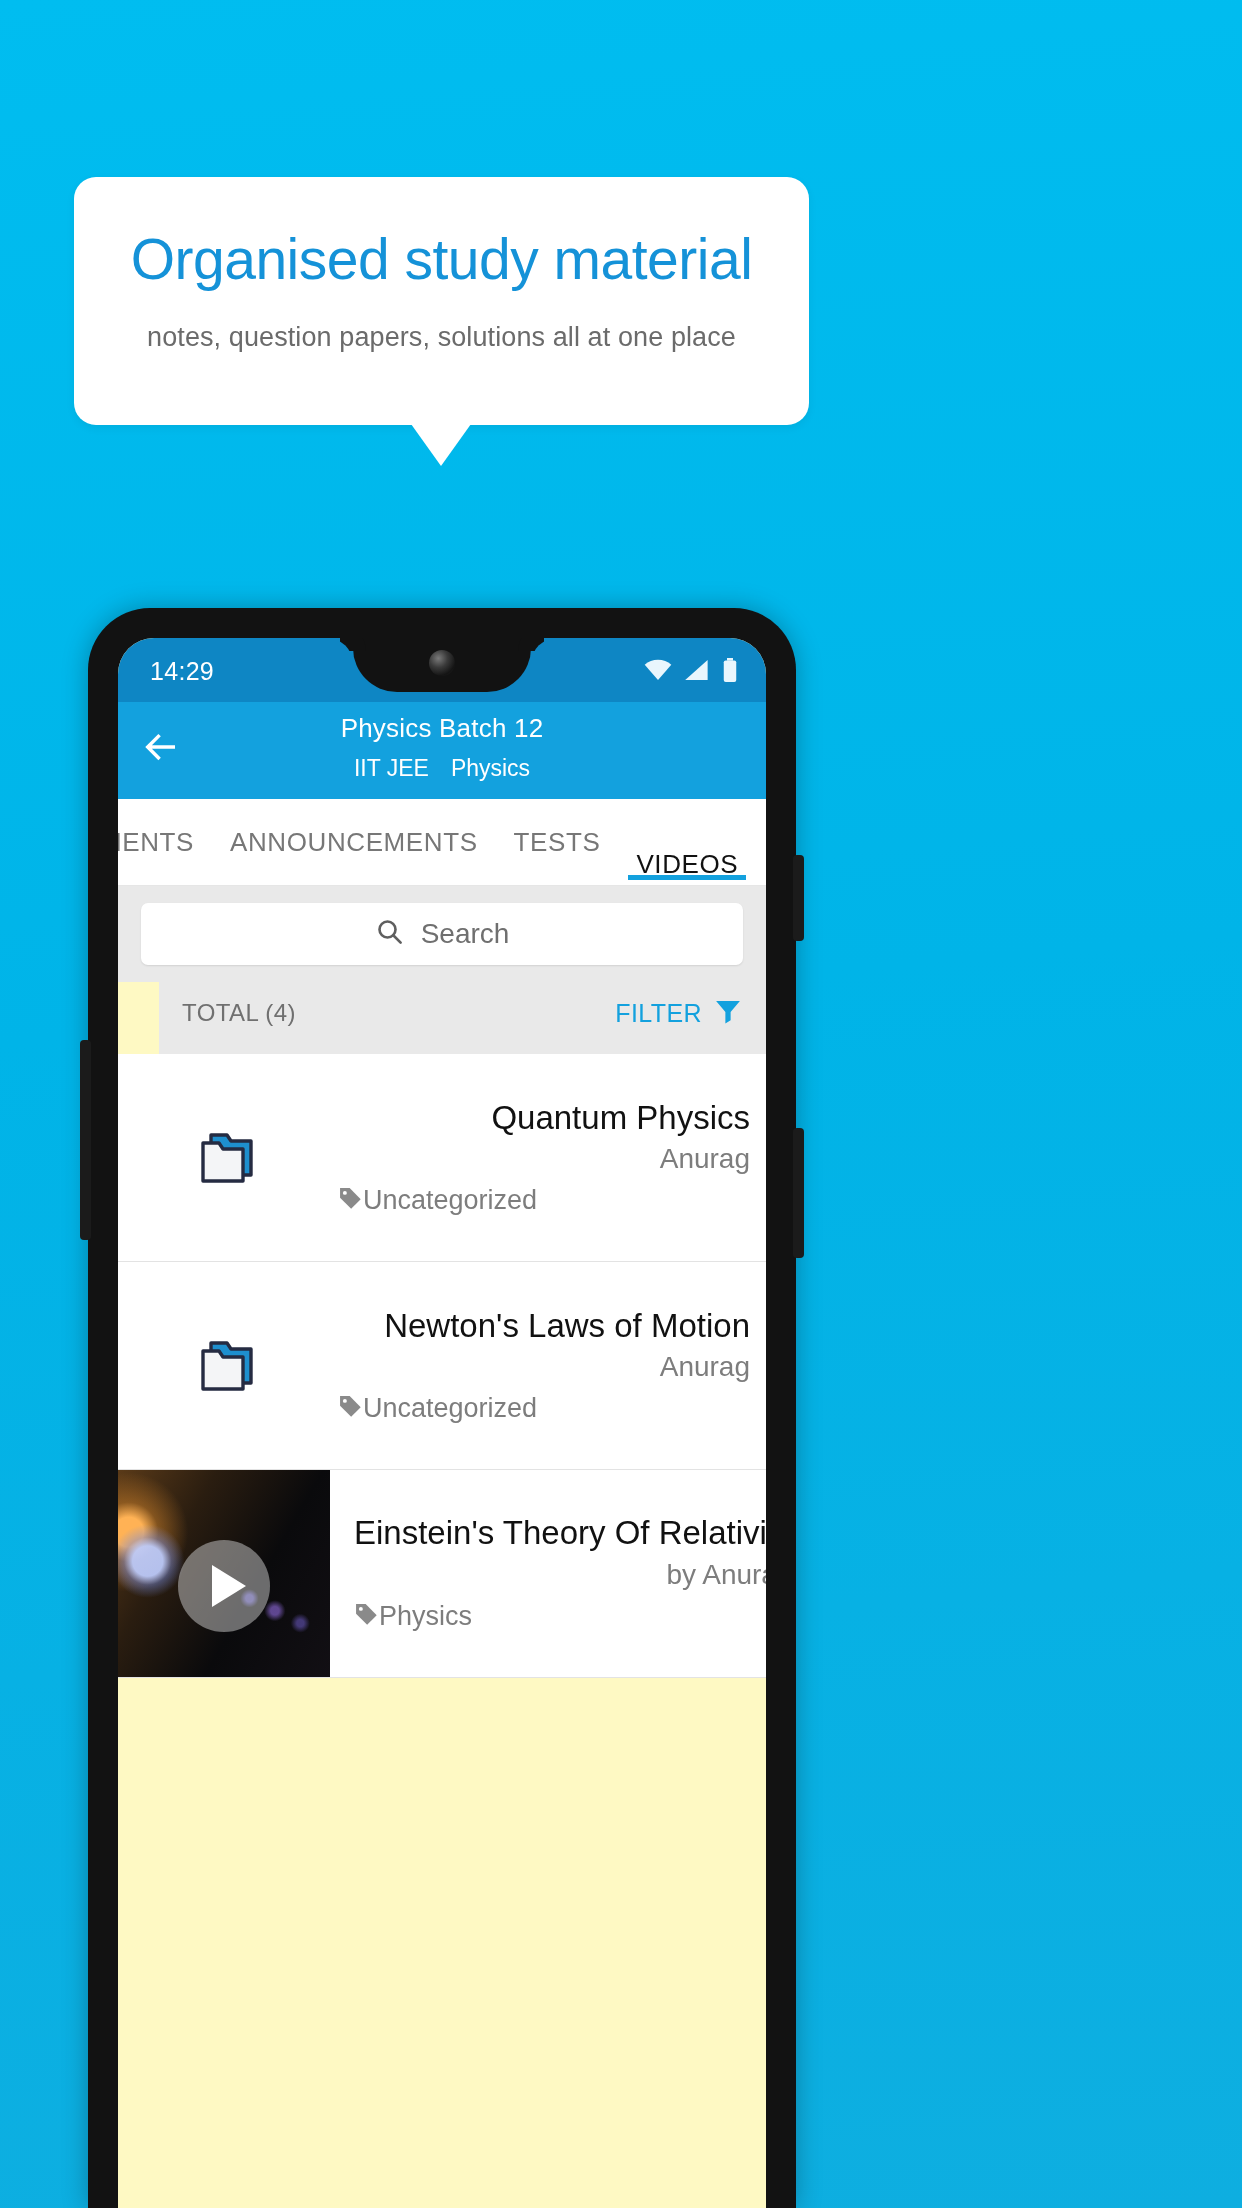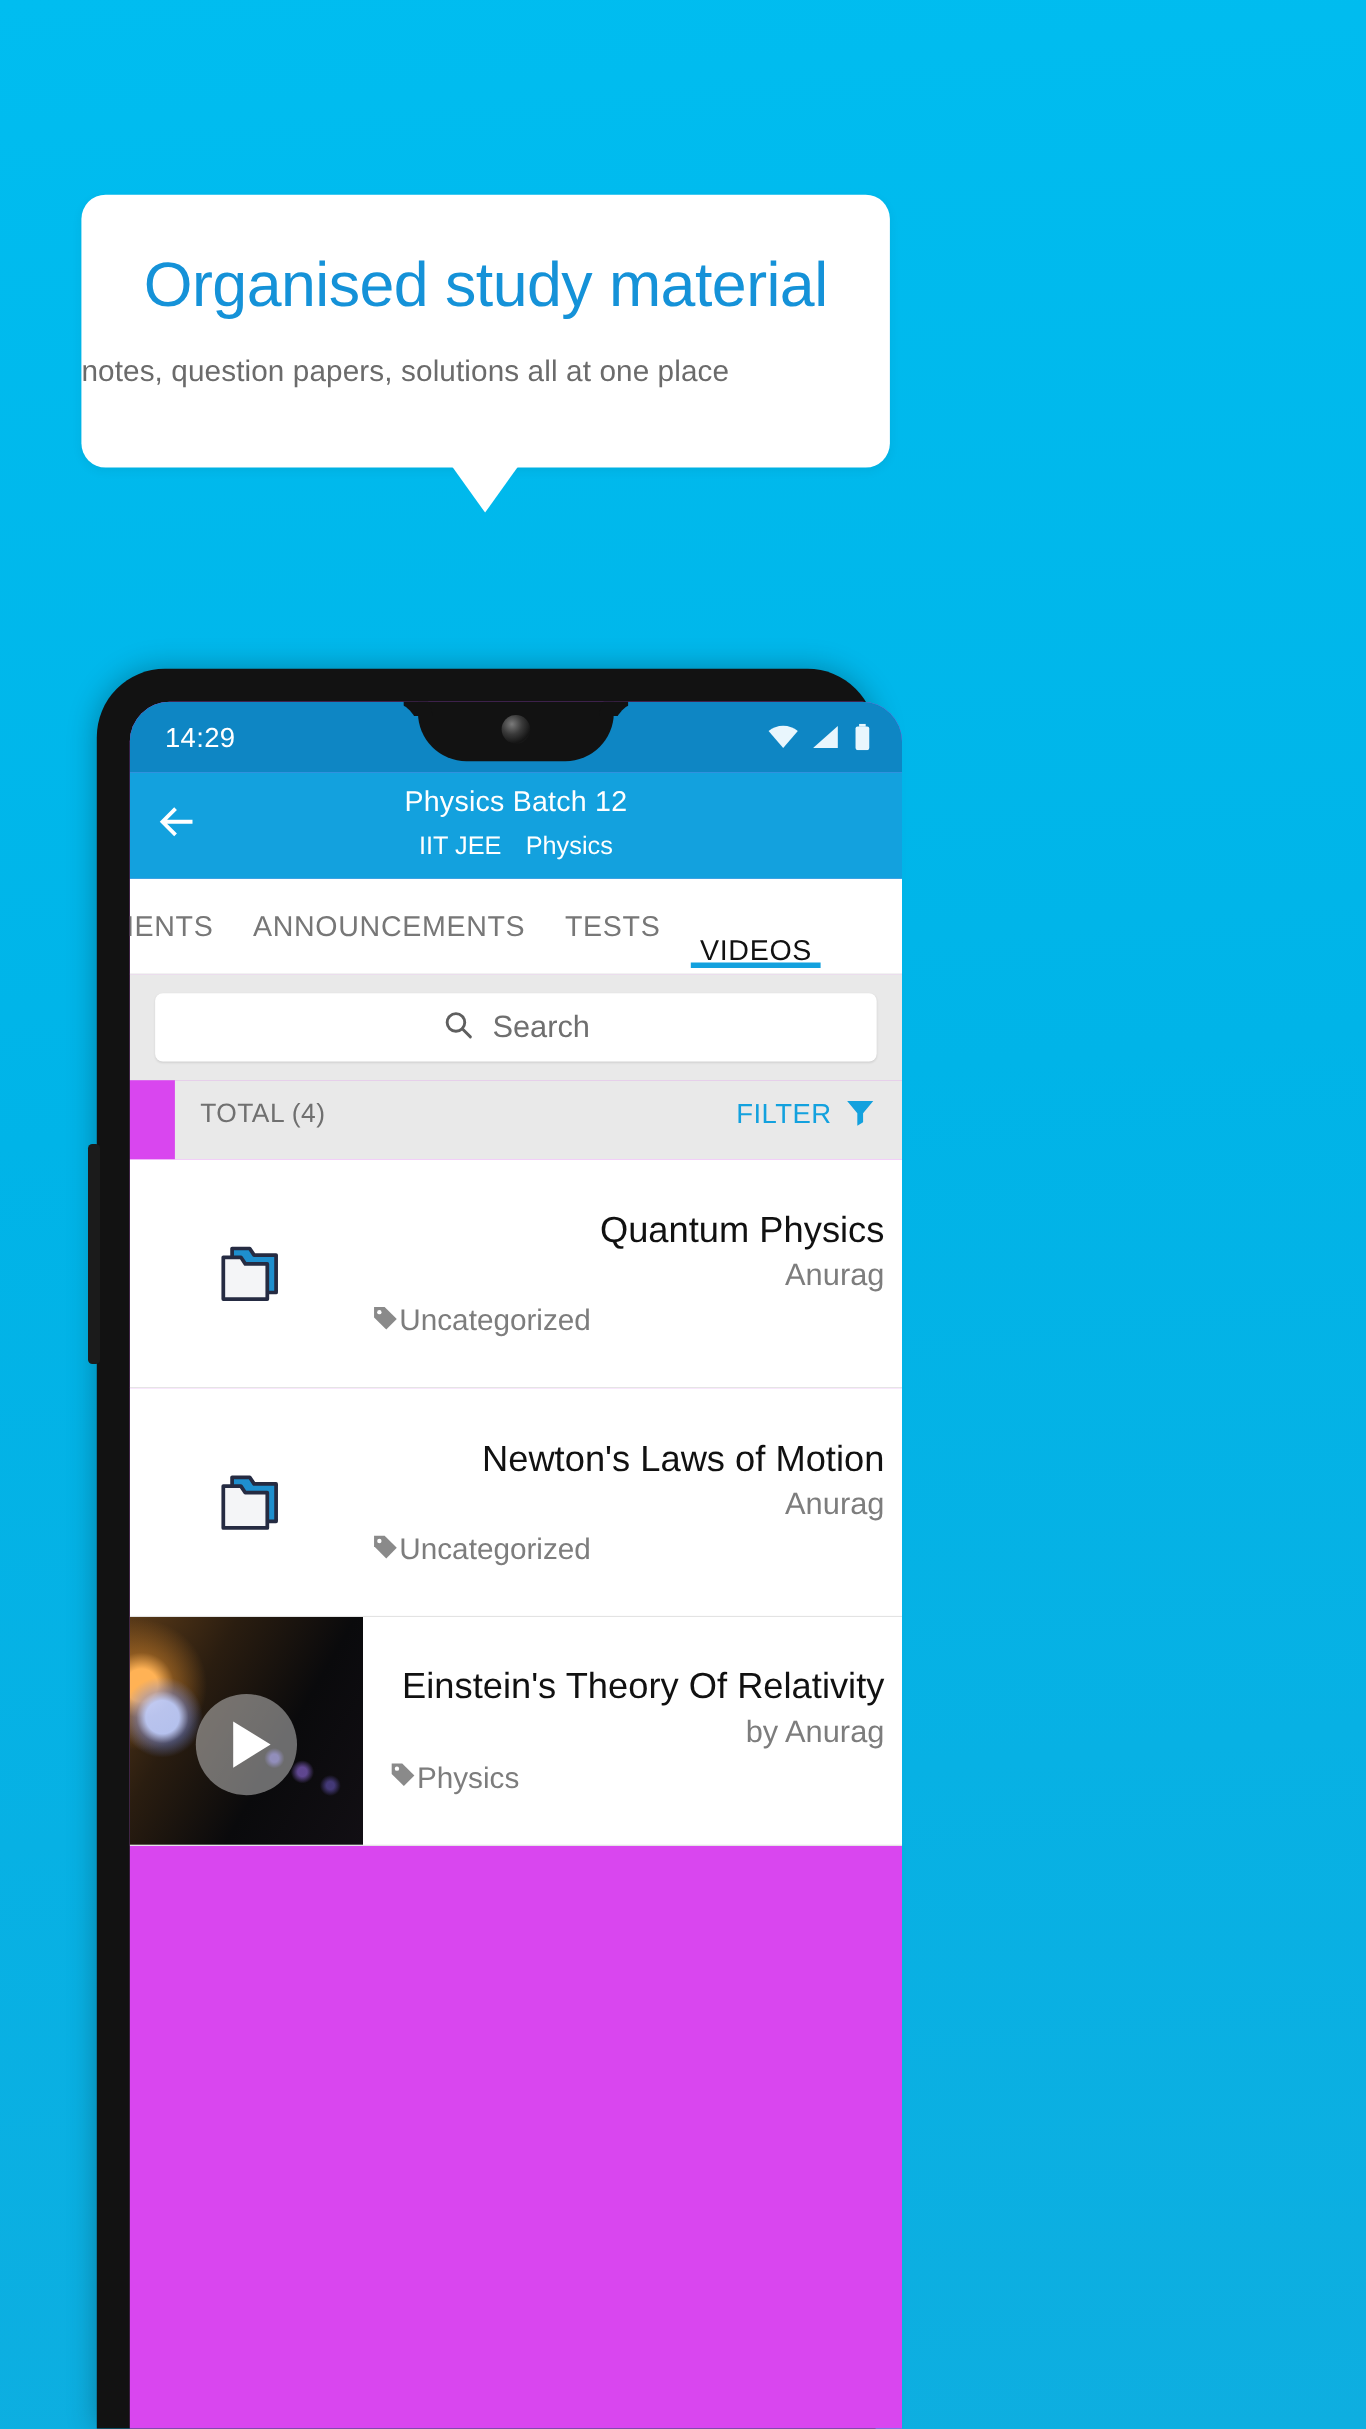--- a/index.html
+++ b/index.html
@@ -53,20 +53,21 @@
     font-size: 57px;
     font-weight: 400;
     letter-spacing: -0.5px;
     line-height: 1;
   }
   #bubble-sub {
     position: absolute;
     left: 0;
     right: 0;
     top: 145px;
+    text-align: center;
     color: #6b6b6b;
     font-size: 27px;
     font-weight: 400;
     letter-spacing: 0.1px;
   }
 
   
   #phone {
     position: absolute;
     left: 88px;
@@ -91,23 +92,23 @@
     border-radius: 4px;
   }
   #btn-right-1 { right: -8px; top: 247px;  width: 11px; height: 86px; }
   #btn-right-2 { right: -8px; top: 520px;  width: 11px; height: 130px; }
   #btn-left-1  { left: -8px;  top: 432px;  width: 11px; height: 200px; }
 
   #screen {
     position: absolute;
     left: 30px;
     top: 30px;
-    width: 702px;
+    width: 648px;
     height: 1570px;
-    background: #d946ef;
+    background: #fef9c3;
     border-radius: 36px 36px 0 0;
     overflow: hidden;
   }
 
   
   #statusbar {
     position: relative;
     height: 64px;
     background: #0e86c4;
     color: #ffffff;

